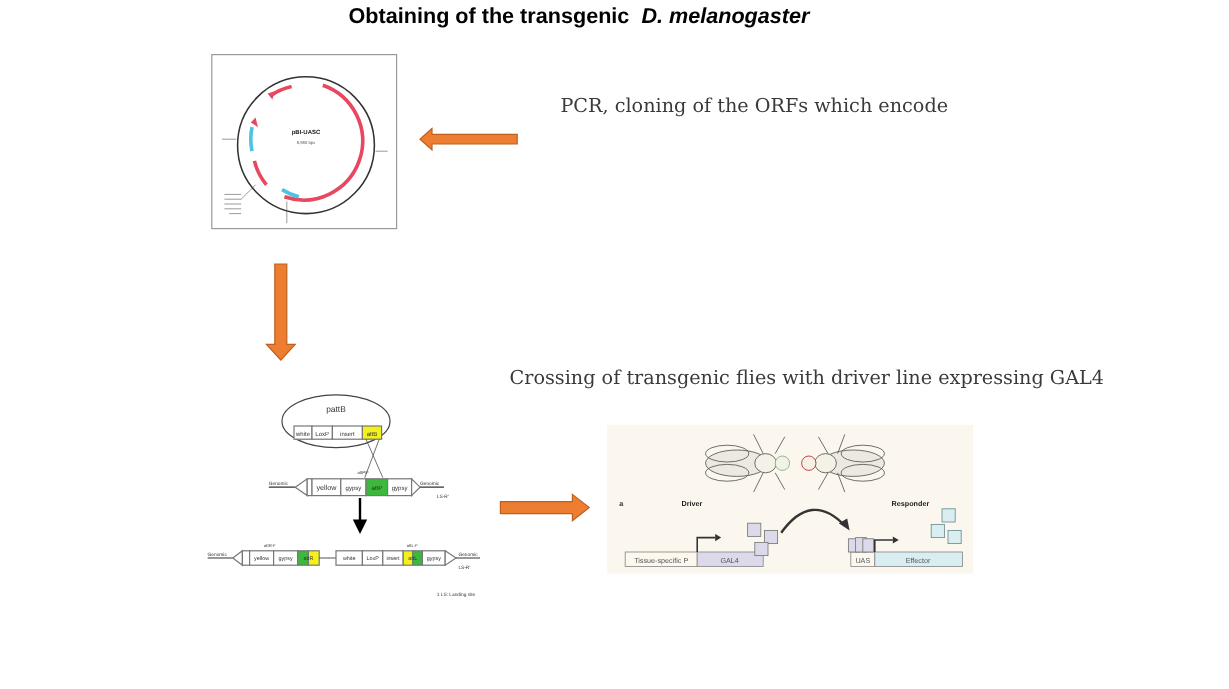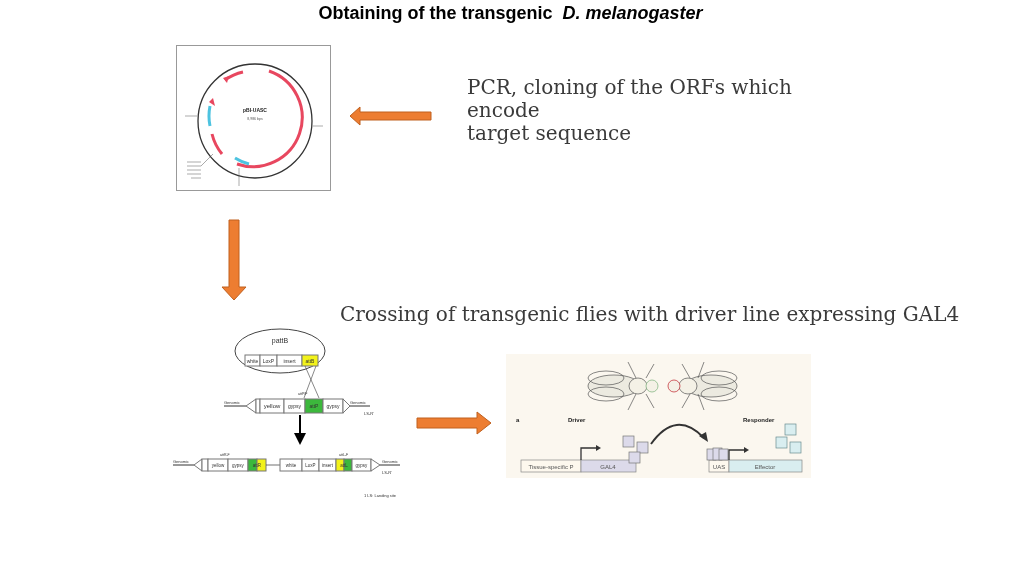--- a/index.html
+++ b/index.html
@@ -1,23 +1,23 @@
 <!DOCTYPE html>
 <html><head>
 <meta charset="utf-8">
 <style>
   html, body { margin: 0; padding: 0; }
   body { width: 1024px; height: 574px; background: #ffffff; position: relative; overflow: hidden; font-family: "Liberation Sans", sans-serif; }
   .abs { position: absolute; }
-  .title { left: 0; width: 965px; top: 3px; text-align: center; font-family: "Liberation Sans", sans-serif; font-weight: bold; font-size: 18px; color: #000; white-space: nowrap; padding-left: 28px; }
+  .title { left: 0; width: 965px; top: 3px; text-align: center; font-family: "Liberation Sans", sans-serif; font-weight: bold; font-size: 18px; color: #000; white-space: nowrap; }
   .title .italic { font-style: italic; }
-  .serif { font-family: "DejaVu Serif", "Liberation Serif", serif; color: #3a3a3a; font-size: 20px; line-height: 23px; }
+  .serif { font-family: "DejaVu Serif", "Liberation Serif", serif; color: #3a3a3a; font-size: 16px; line-height: 23px; }
   .step1 { left: 467px; top: 76px; width: 400px; }
   .step2 { left: 292px; top: 208px; width: 470px; }
-  .step3 { left: 340px; top: 303px; width: 580px; white-space: nowrap; }
+  .step3 { left: 340px; top: 303px; width: 580px; white-space: nowrap; text-align: right; }
   .plasmid { left: 176px; top: 45px; width: 153px; height: 144px; border: 1px solid #999; background: #fff; }
   .fig-small { font-family: "Liberation Sans", sans-serif; }
   .gal4-panel { left: 506px; top: 354px; width: 305px; height: 124px; background: #fbf7ef; }
 </style>
 </head>
 <body>
 
 <div class="abs title">
   <span>Obtaining of the transgenic</span>&nbsp;
   <span class="italic">D. melanogaster</span>
@@ -44,21 +44,20 @@
         <line x1="24" y1="124" x2="10" y2="124"></line>
       <line x1="24" y1="128" x2="10" y2="128"></line>
         <line x1="24" y1="132" x2="14" y2="132"></line>
       <line x1="62" y1="122" x2="62" y2="140"></line>
     </g>
   </svg>
 </div>
 
 <div class="abs serif step1">
   <div>PCR, cloning of the ORFs which encode</div>
-  <div>target sequence</div>
 </div>
 
 <svg class="abs" style="left:349px; top:106px;" width="84" height="20">
   <polygon points="1,10 11,1 11,6 82,6 82,14 11,14 11,19" fill="#ed7d31" stroke="#c0601f" stroke-width="1"></polygon>
 </svg>
 
 <div class="abs serif step2">
 </div>
 
 <svg class="abs" style="left:220px; top:219px;" width="28" height="82">

